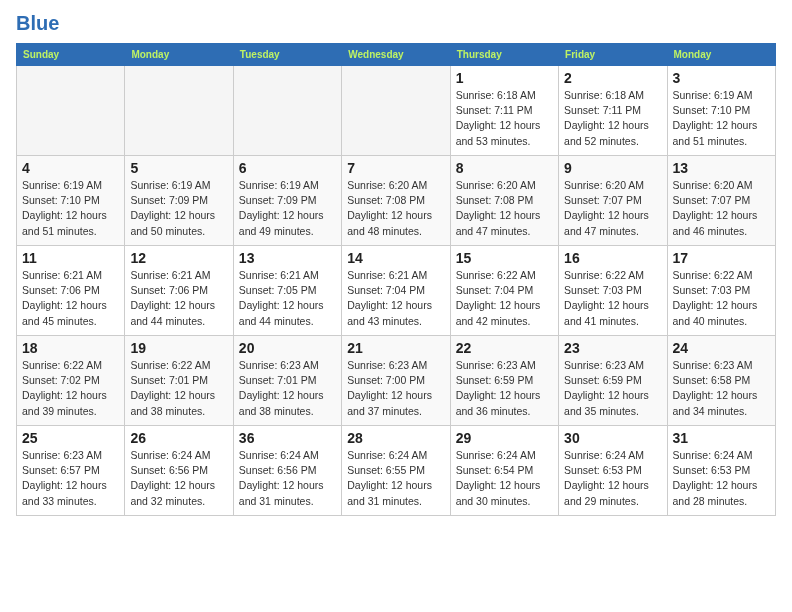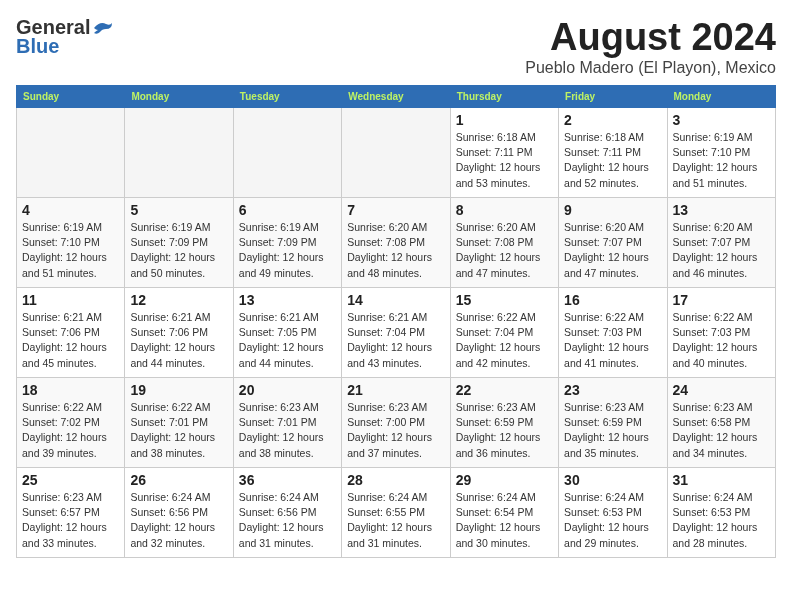--- a/index.html
+++ b/index.html
@@ -75,31 +75,21 @@
     }
     tr:nth-child(even) td:not(.empty) {
       background: #f9f9f9;
     }
   </style>
 </head>
 <body>
 
 <div class="header">
   <div class="logo">
-    <div style="display:flex; align-items:center;">
-      <span style="font-size:20px; font-weight:bold; color:#333;">General</span>
-      <svg width="22" height="18" viewBox="0 0 22 18" style="margin-left:2px;">
-        <path d="M2,9 Q8,2 14,5 Q18,7 20,4 Q20,10 14,10 Q10,10 8,13 Q5,16 2,14 Q4,12 6,11 Q4,11 2,9Z" fill="#2e6db4"></path>
-      </svg>
-    </div>
     <span style="font-size:20px; font-weight:bold; color:#2e6db4; margin-top:-4px;">Blue</span>
-  </div>
-  <div class="title-block">
-    <div class="month-title">August 2024</div>
-    <div class="location">Pueblo Madero (El Playon), Mexico</div>
   </div>
 </div>
 
 <table>
   <thead>
     <tr>
       <th>Sunday</th>
       <th>Monday</th>
       <th>Tuesday</th>
       <th>Wednesday</th>

